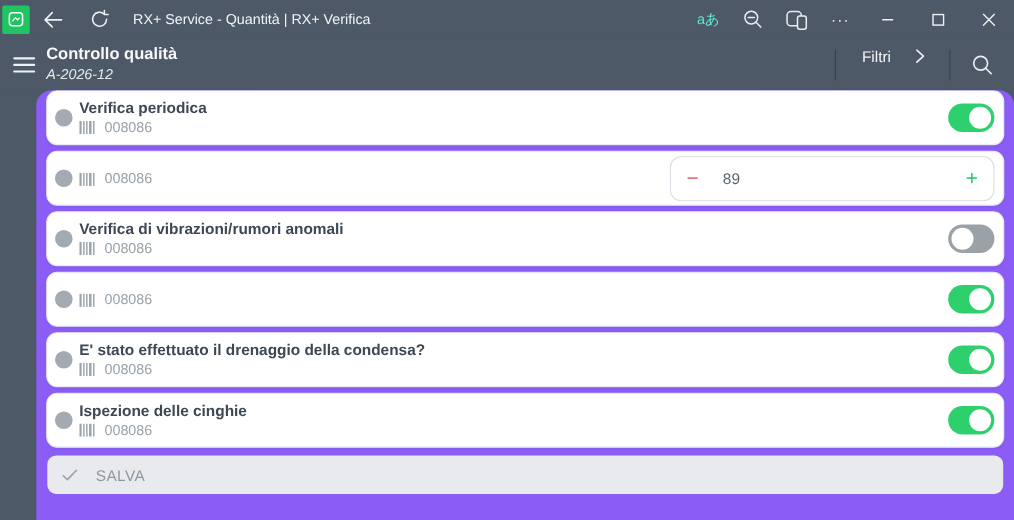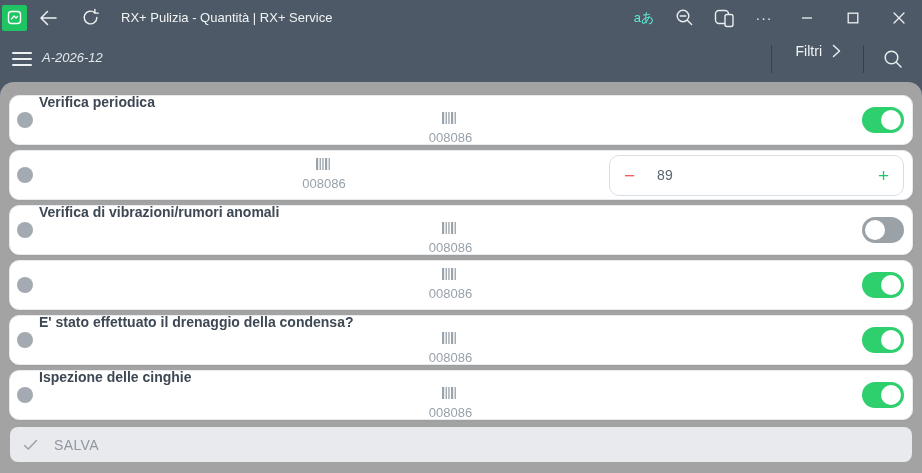--- a/index.html
+++ b/index.html
@@ -33,37 +33,37 @@
   .appbar {
     height: 47px; background: #4d5966; display: flex; align-items: center; color: #fff;
   }
   .hamburger { width: 44px; height: 47px; display: flex; flex-direction: column; justify-content: center; align-items: center; gap: 4px; cursor: pointer; }
   .hamburger span { display: block; width: 20px; height: 2px; background: #eef1f4; border-radius: 1px; }
   .appbar-titles { flex: 1 1 auto; line-height: 1.25; margin-left: -2px; }
   .appbar-title { font-size: 15px; font-weight: 600; color: #f6f8fa; }
   .appbar-subtitle { font-size: 13px; color: #e3e8ec; font-style: italic; }
   .appbar-right { display: flex; align-items: center; height: 47px; }
   .v-div { width: 1px; height: 28px; background: rgba(27,35,44,0.45); }
-  .filters-btn { display: flex; align-items: center; gap: 10px; padding: 0 22px 15px 24px; height: 47px; cursor: pointer; }
+  .filters-btn { display: flex; align-items: center; gap: 22px; padding: 0 22px 15px 24px; height: 47px; cursor: pointer; }
   .filters-label { font-size: 14px; color: #f2f4f6; }
   .search-btn { width: 58px; height: 47px; display: flex; align-items: center; justify-content: center; cursor: pointer; }
   
   .sheet {
-    height: 391px; background: #a3a3a3; border-radius: 14px 14px 0 0;
-    padding-top: 13px; overflow: hidden;
+    height: 391px; background: #8b5cf6; border-radius: 14px 14px 0 0;
+    overflow: hidden; margin-left: 33px;
   }
   .card {
     height: 50px; margin: 0 9px 5px 9px; background: #fff; border-radius: 10px;
     border: 1px solid #e7eaee; box-shadow: 0 1px 2px rgba(40,50,60,0.05);
     display: flex; align-items: center; padding: 0 8px 0 7px;
   }
   .bullet { width: 16px; height: 16px; border-radius: 50%; background: #a3aab1; flex: 0 0 auto; }
   .txt { flex: 1 1 auto; margin-left: 6px; line-height: 1.25; overflow: hidden; }
   .label { font-size: 14px; font-weight: 600; color: #3d4854; white-space: nowrap; }
-  .code-row { display: flex; align-items: center; gap: 6px; margin-top: 1px; flex-direction: column; }
+  .code-row { display: flex; align-items: center; gap: 6px; margin-top: 1px; }
   .barcode rect { fill: #9aa2ab; }
   .code { font-size: 13px; color: #98a1aa; }
   
   .toggle { width: 42px; height: 26px; border-radius: 13px; flex: 0 0 auto; position: relative; cursor: pointer; }
   .toggle.on { background: #2ed06e; }
   .toggle.off { background: #9aa1a7; }
   .knob { width: 20px; height: 20px; border-radius: 50%; background: #fff; position: absolute; top: 3px; }
   .toggle.on .knob { right: 3px; }
   .toggle.off .knob { left: 3px; }
   
@@ -98,21 +98,21 @@
     <svg width="20" height="18" viewBox="0 0 20 18">
       <path d="M18 9 H3 M9.5 2.5 L3 9 L9.5 15.5" fill="none" stroke="#eef1f4" stroke-width="1.5" stroke-linecap="round" stroke-linejoin="round"></path>
     </svg>
   </div>
   <div class="tb-btn">
     <svg width="19" height="19" viewBox="0 0 20 20">
       <path d="M16.7 10 A 6.7 6.7 0 1 1 14.4 4.95" fill="none" stroke="#eef1f4" stroke-width="1.5" stroke-linecap="round"></path>
       <path d="M14.6 1.6 L14.6 5.4 L18.2 5.4" fill="none" stroke="#eef1f4" stroke-width="1.5" stroke-linecap="round" stroke-linejoin="round"></path>
     </svg>
   </div>
-  <div class="tb-title">RX+ Pulizia - Quantità | RX+ Service</div>
+  <div class="tb-title">RX+ Service - Quantità | RX+ Verifica</div>
   <div class="tb-right">
     <div class="tb-btn">
       <span class="tb-text-icon">aあ</span>
     </div>
     <div class="tb-btn">
       <svg width="19" height="19" viewBox="0 0 19 19">
         <circle cx="8" cy="8" r="5.8" fill="none" stroke="#e9edf0" stroke-width="1.4"></circle>
         <line x1="5.2" y1="8" x2="10.8" y2="8" stroke="#e9edf0" stroke-width="1.4" stroke-linecap="round"></line>
         <line x1="12.3" y1="12.3" x2="16.6" y2="16.6" stroke="#e9edf0" stroke-width="1.4" stroke-linecap="round"></line>
       </svg>
@@ -144,20 +144,21 @@
   </div>
 </div>
 
 <div class="appbar">
   <div class="hamburger">
     <span></span>
       <span></span>
       <span></span>
   </div>
   <div class="appbar-titles">
+    <div class="appbar-title">Controllo qualità</div>
     <div class="appbar-subtitle">A-2026-12</div>
   </div>
   <div class="appbar-right">
     <div class="v-div"></div>
     <div class="filters-btn">
       <span class="filters-label">Filtri</span>
       <svg width="9" height="14" viewBox="0 0 9 14">
         <path d="M1.5 1.5 L7.5 7 L1.5 12.5" fill="none" stroke="#e9edf0" stroke-width="1.5" stroke-linecap="round" stroke-linejoin="round"></path>
       </svg>
     </div>

